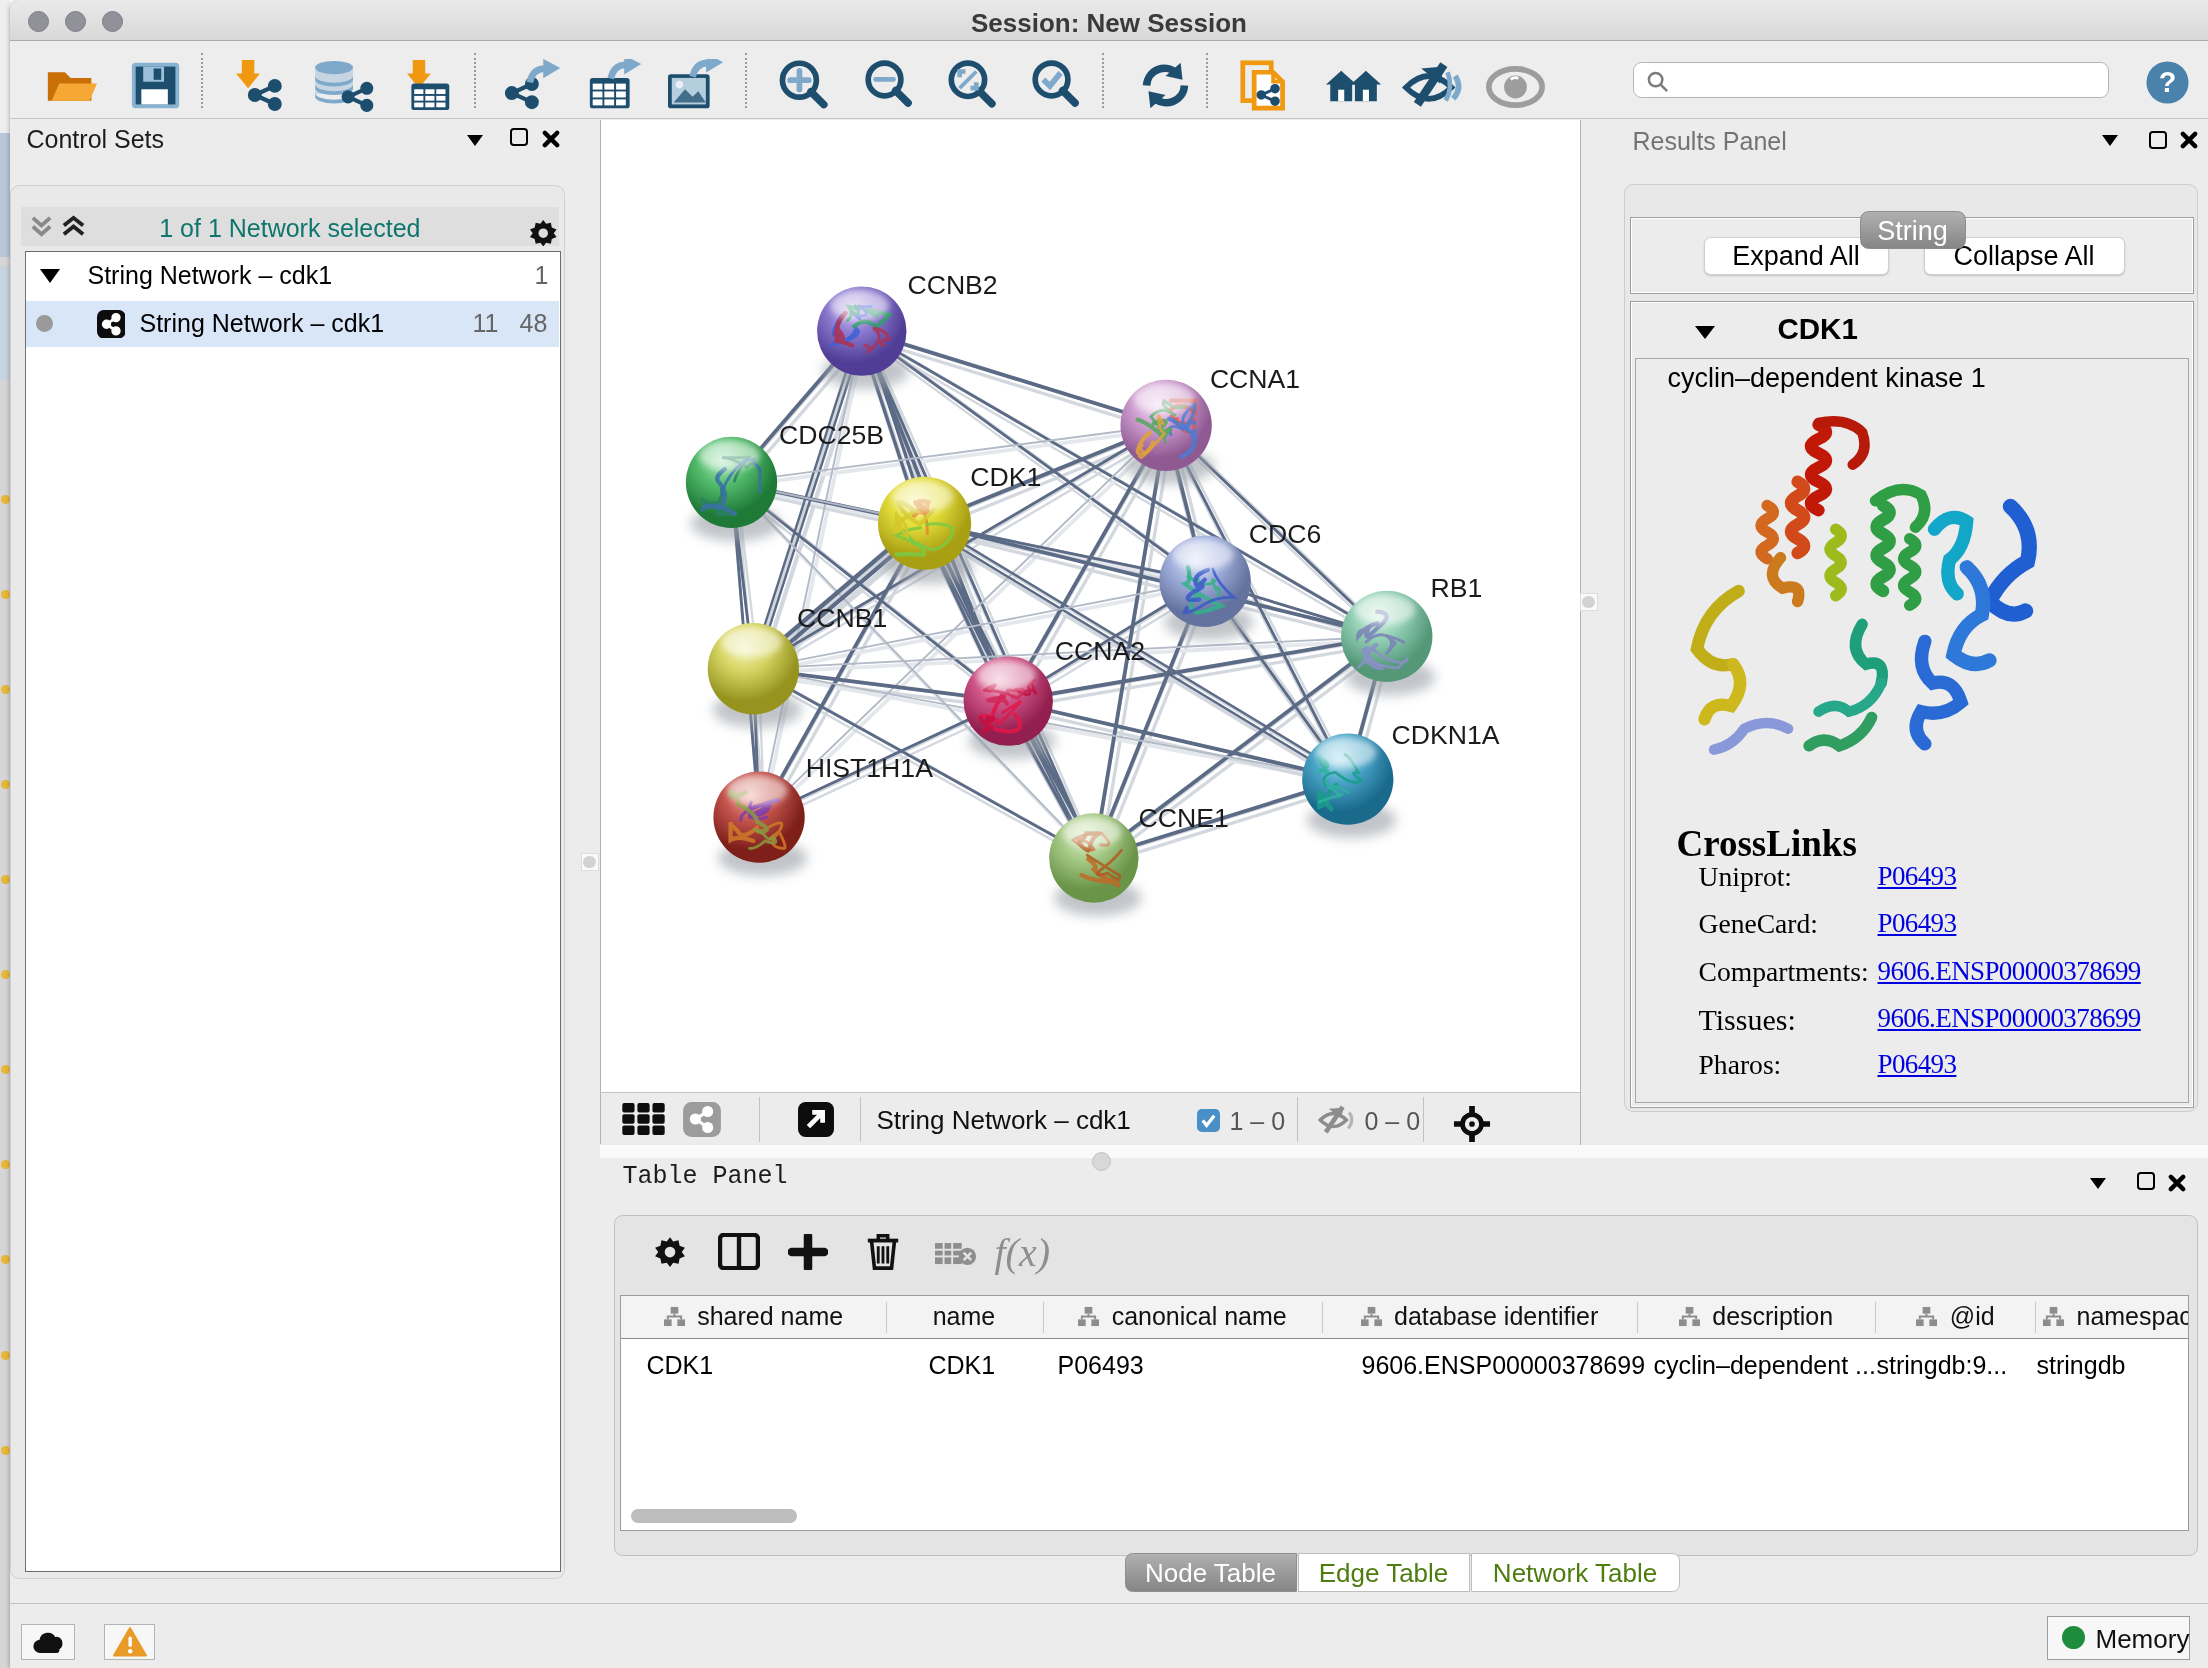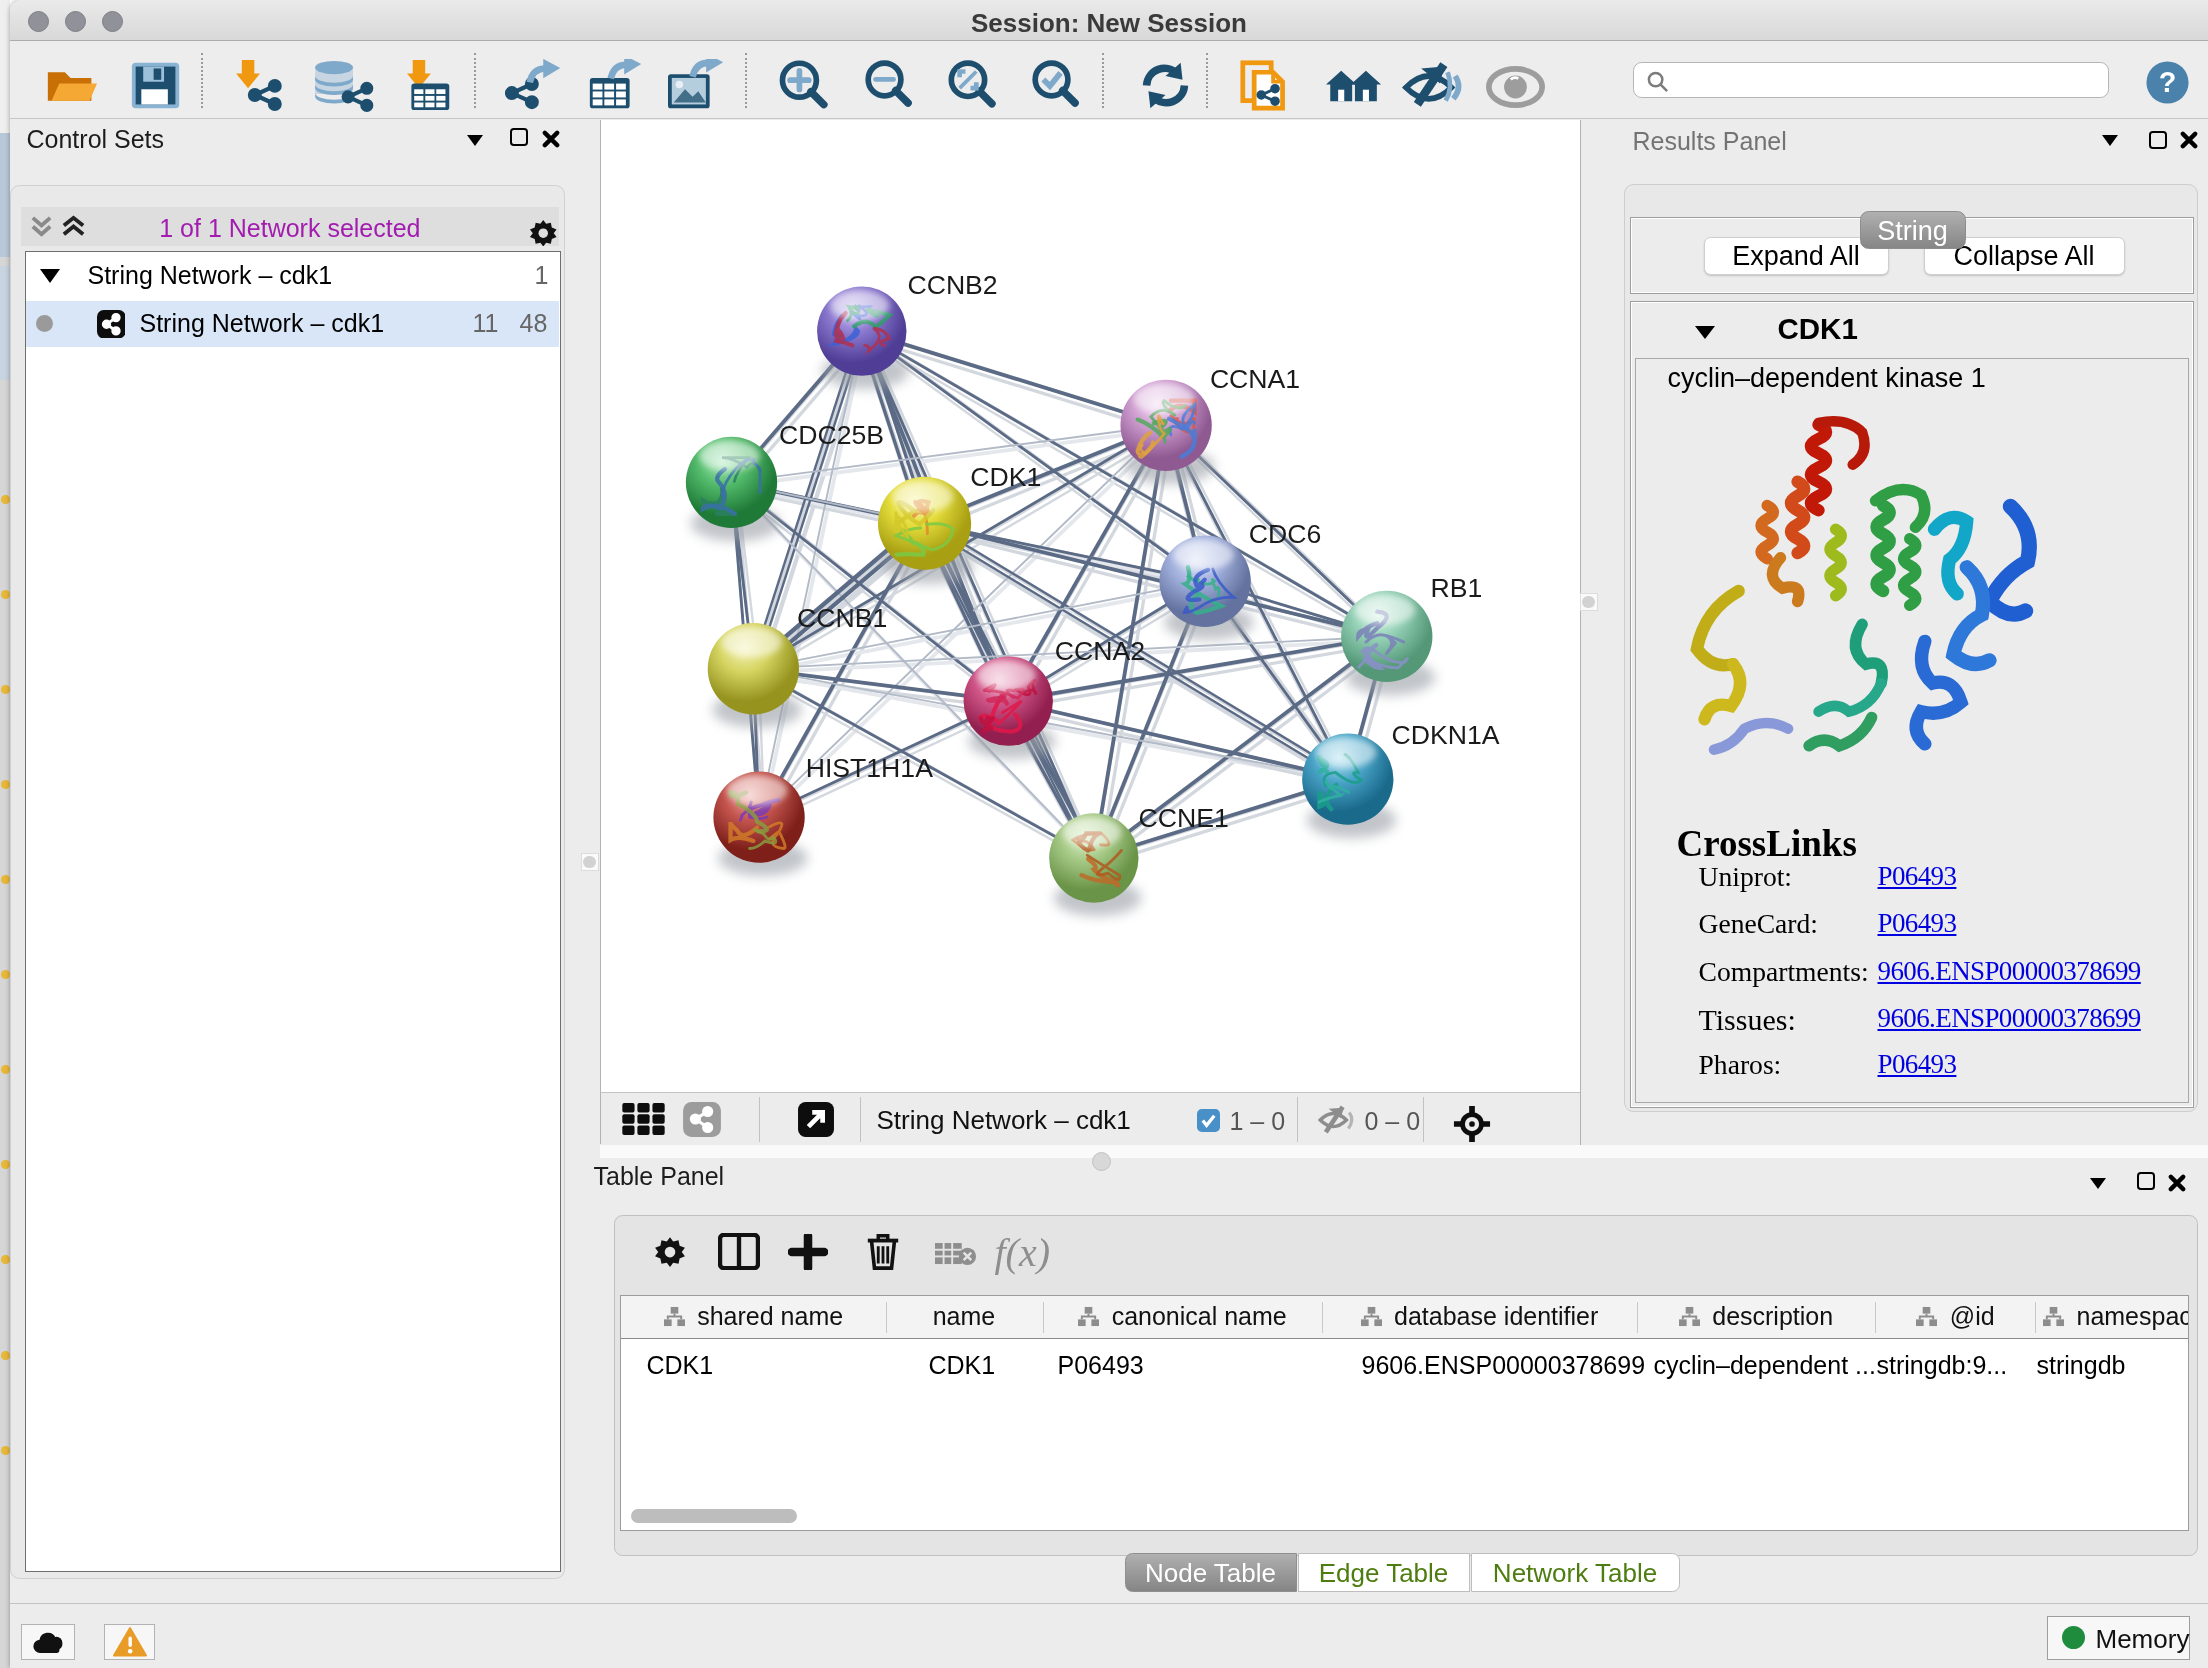--- a/index.html
+++ b/index.html
@@ -46,21 +46,21 @@
 #vtb { left:590px; top:1092px; width:980px; height:52px; background:#ececec; border-top:1px solid #c2c2c2; border-left:1px solid #b2b2b2; }
 .vsep { top:3.8px; width:0px; height:45px; border-left:1px solid #c2c2c2; }
 
 
 #vsplit { left:590px; top:1145px; width:1609px; height:13.3px; background:#fafafa; }
 
 
 #rp { left:1570px; top:120px; width:629px; height:1025px; background:#ececec; border-left:1px solid #b2b2b2; }
 
 
-#tp-title { left:584px; top:1162px; }
+#tp-title { left:613px; top:1162px;font-family:Liberation Mono, monospace; }
 #tp-box { left:604px; top:1215px; width:1584px; height:341px; background:#e4e4e4; border:1px solid #c0c0c0; border-radius:8.6px; }
 #tbl { left:610px; top:1295px; width:1569px; height:236px; background:#ffffff; border:1px solid #9b9b9b; }
 #tbl-head { left:0; top:0; width:1567px; height:43px; background:#f3f3f3; border-bottom:1.9px solid #8a8a8a; font-size:25px; color:#111; }
 .th-sep { top:5.7px; width:0; height:31px; border-left:1px solid #c9c9c9; }
 .td { top:11.4px; font-size:25px; color:#000; }
 #tbl-scroll { left:10.5px; top:213px; width:166px; height:14.3px; background:#bdbdbd; border-radius:7.6px; }
 
 
 .btab { top:1553px; height:39px; line-height:39px; font-size:26px; text-align:center; background:#ffffff; border:1px solid #bdbdbd; color:#4d7c0f; }
 
@@ -263,21 +263,21 @@
       <svg class="abs" style="left:8.6px; top:6.7px;" width="25" height="25" viewBox="0 0 26 26">
           <path d="M4 4 L13 12 L22 4 M4 13 L13 21 L22 13" stroke="#8a8a8a" stroke-width="4" fill="none"></path>
         </svg>
         <svg class="abs" style="left:39px; top:6.7px;" width="27" height="25" viewBox="0 0 28 26">
           <path d="M4 12 L14 4 L24 12 M4 21 L14 13 L24 21" stroke="#222" stroke-width="4" fill="none"></path>
         </svg>
         <svg class="abs" style="left:508px; top:10.5px;" width="28.5" height="28.5" viewBox="0 0 30 30">
           <path d="M15 2 L18 6 L23 5 L24 10 L29 12 L26 16 L29 20 L24 22 L23 27 L18 26 L15 30 L12 26 L7 27 L6 22 L1 20 L4 16 L1 12 L6 10 L7 5 L12 6 Z" fill="#111"></path>
           <circle cx="15" cy="16" r="5" fill="#dedede"></circle>
         </svg>
-      <div class="abs" style="left:0; top:6.7px; width:538px; text-align:center; font-size:25px; color:#a21caf;">1 of 1 Network selected</div>
+      <div class="abs" style="left:0; top:6.7px; width:538px; text-align:center; font-size:25px; color:#0f766e;">1 of 1 Network selected</div>
     </div>
     <div id="cp-list" class="abs">
       <div class="lrow abs" style="top:1.9px;">
         <span class="abs" style="left:14.3px; top:15px; width:0; height:0; border-left:10.5px solid transparent; border-right:10.5px solid transparent; border-top:14.3px solid #000;"></span>
         <span class="abs" style="left:62px; top:7.6px;">String Network – cdk1</span>
         <span class="abs" style="left:509px; top:7.6px; color:#666;">1</span>
       </div>
       <div id="lrow2" class="lrow abs">
         <span class="abs" style="left:10.5px; top:14.3px; width:17px; height:17px; border-radius:50%; background:#9a9a9a;"></span>
         <svg class="abs" style="left:71px; top:8.6px;" width="28.5" height="28.5" viewBox="0 0 30 30">

